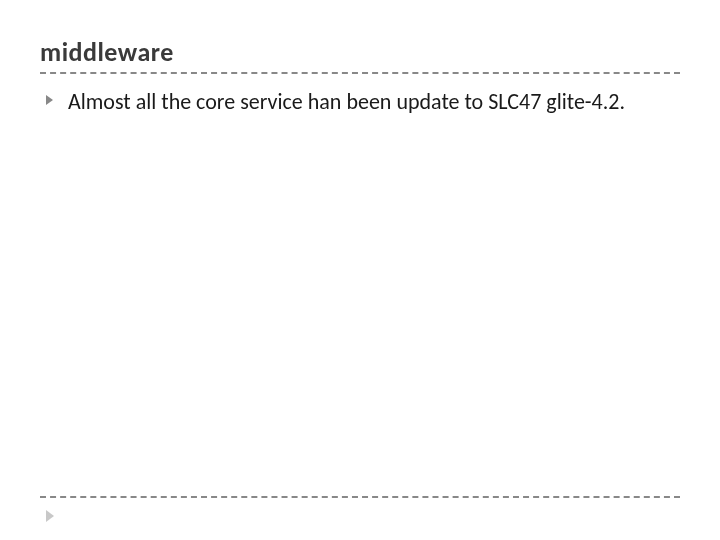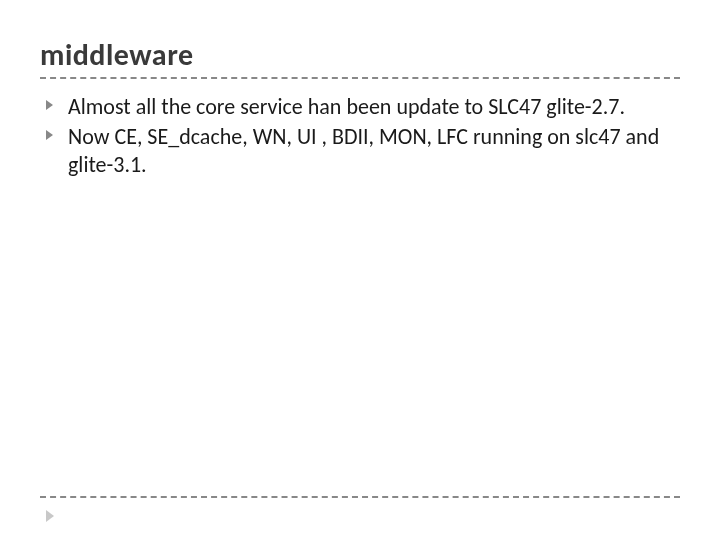--- a/index.html
+++ b/index.html
@@ -14,21 +14,21 @@
       font-family: "Gill Sans", "Gill Sans MT", Calibri, sans-serif;
       position: relative;
       overflow: hidden;
     }
     .slide {
       padding: 36px 40px 40px 40px;
       height: 100%;
       position: relative;
     }
     .title {
-      font-size: 30px;
+      font-size: 26px;
       font-weight: bold;
       color: #3a3a3a;
       margin-bottom: 4px;
       letter-spacing: 0.5px;
     }
     .divider {
       border: none;
       border-top: 2px dashed #888;
       margin-bottom: 14px;
     }
@@ -76,22 +76,18 @@
   </style>
 </head>
 <body>
 
 <div class="slide">
   <h1 class="title">middleware</h1>
   <hr class="divider">
   <ul class="bullets">
     <li>
       <span class="bullet-marker"></span>
-      <span>Almost all the core service han been update to  SLC47 glite-2.7.</span>
-    </li>
-    <li>
-      <span class="bullet-marker"></span>
-      <span>Now CE, SE_dcache, WN, UI , BDII, MON, LFC running on slc47 and glite-3.1.</span>
+      <span>Almost all the core service han been update to  SLC47 glite-4.2.</span>
     </li>
   </ul>
   <hr class="footer-divider">
   <span class="footer-marker"></span>
 </div>
 
 </body></html>

